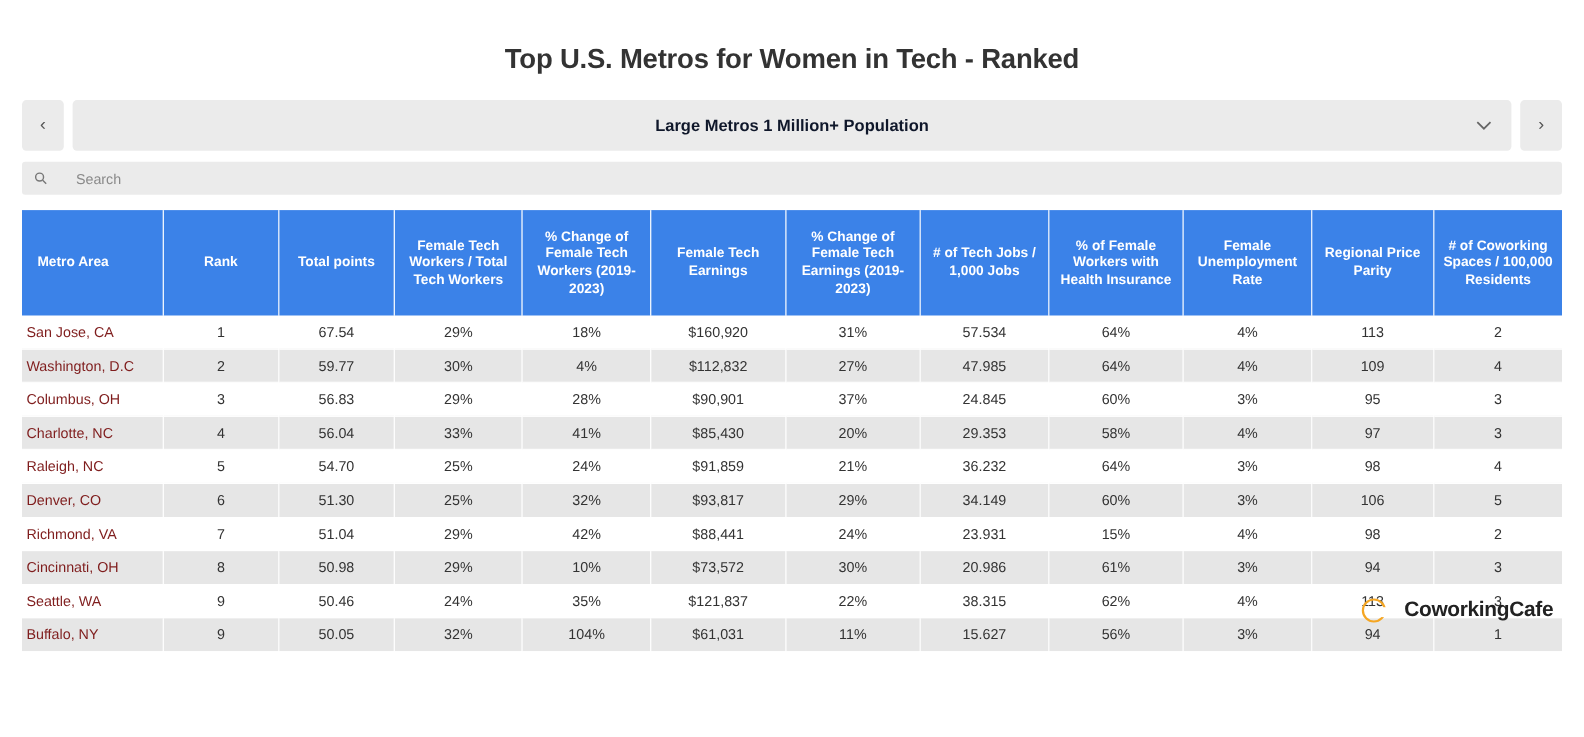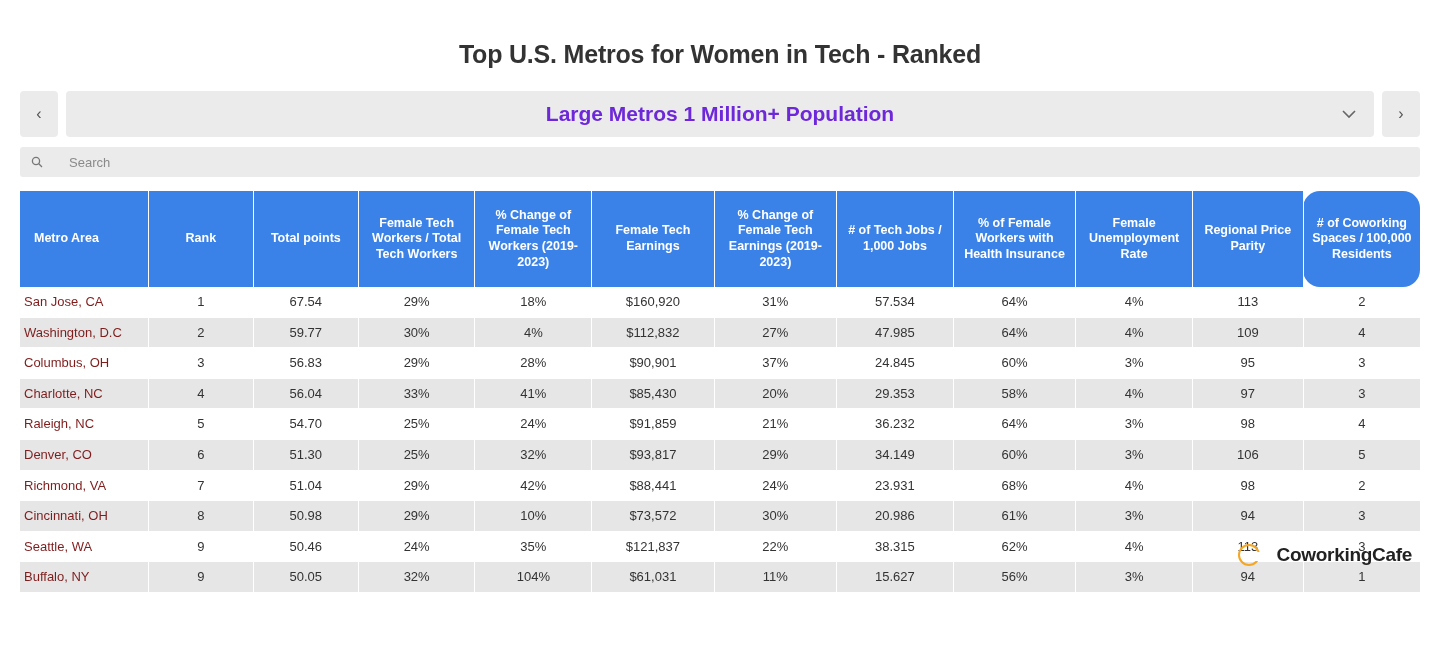--- a/index.html
+++ b/index.html
@@ -47,23 +47,23 @@
     flex: 1;
     background: #ebebeb;
     border-radius: 4px;
     display: flex;
     align-items: center;
     justify-content: center;
     position: relative;
     cursor: pointer;
   }
   .dropdown-label {
-    font-size: 21px;
+    font-size: 15px;
     font-weight: bold;
-    color: #6d28d9;
+    color: #0f172a;
   }
   .chevron {
     position: absolute;
     right: 18px;
     top: 50%;
     transform: translateY(-50%);
     color: #666;
     font-size: 13px;
   }
   .search-row {
@@ -104,21 +104,21 @@
     color: #ffffff;
     font-size: 12.5px;
     font-weight: bold;
     text-align: center;
     vertical-align: middle;
     padding: 8px 4px;
     height: 96px;
     border-right: 1px solid #ffffff;
     line-height: 1.25;
   }
-  thead th:last-child { border-right: none; border-radius: 17px; }
+  thead th:last-child { border-right: none; }
   thead th.metro { text-align: left; padding-left: 14px; }
 
   tbody td {
     font-size: 13px;
     color: #333333;
     text-align: center;
     padding: 7px 4px;
     border-right: 1px solid #ffffff;
     border-bottom: 1px solid #ffffff;
     line-height: 1.2;
@@ -316,21 +316,21 @@
       </tr>
       <tr class="odd">
         <td class="metro">Richmond, VA</td>
         <td>7</td>
         <td>51.04</td>
         <td>29%</td>
         <td>42%</td>
         <td>$88,441</td>
         <td>24%</td>
         <td>23.931</td>
-        <td>68%</td>
+        <td>15%</td>
         <td>4%</td>
         <td>98</td>
         <td>2</td>
       </tr>
       <tr class="even">
         <td class="metro">Cincinnati, OH</td>
         <td>8</td>
         <td>50.98</td>
         <td>29%</td>
         <td>10%</td>

